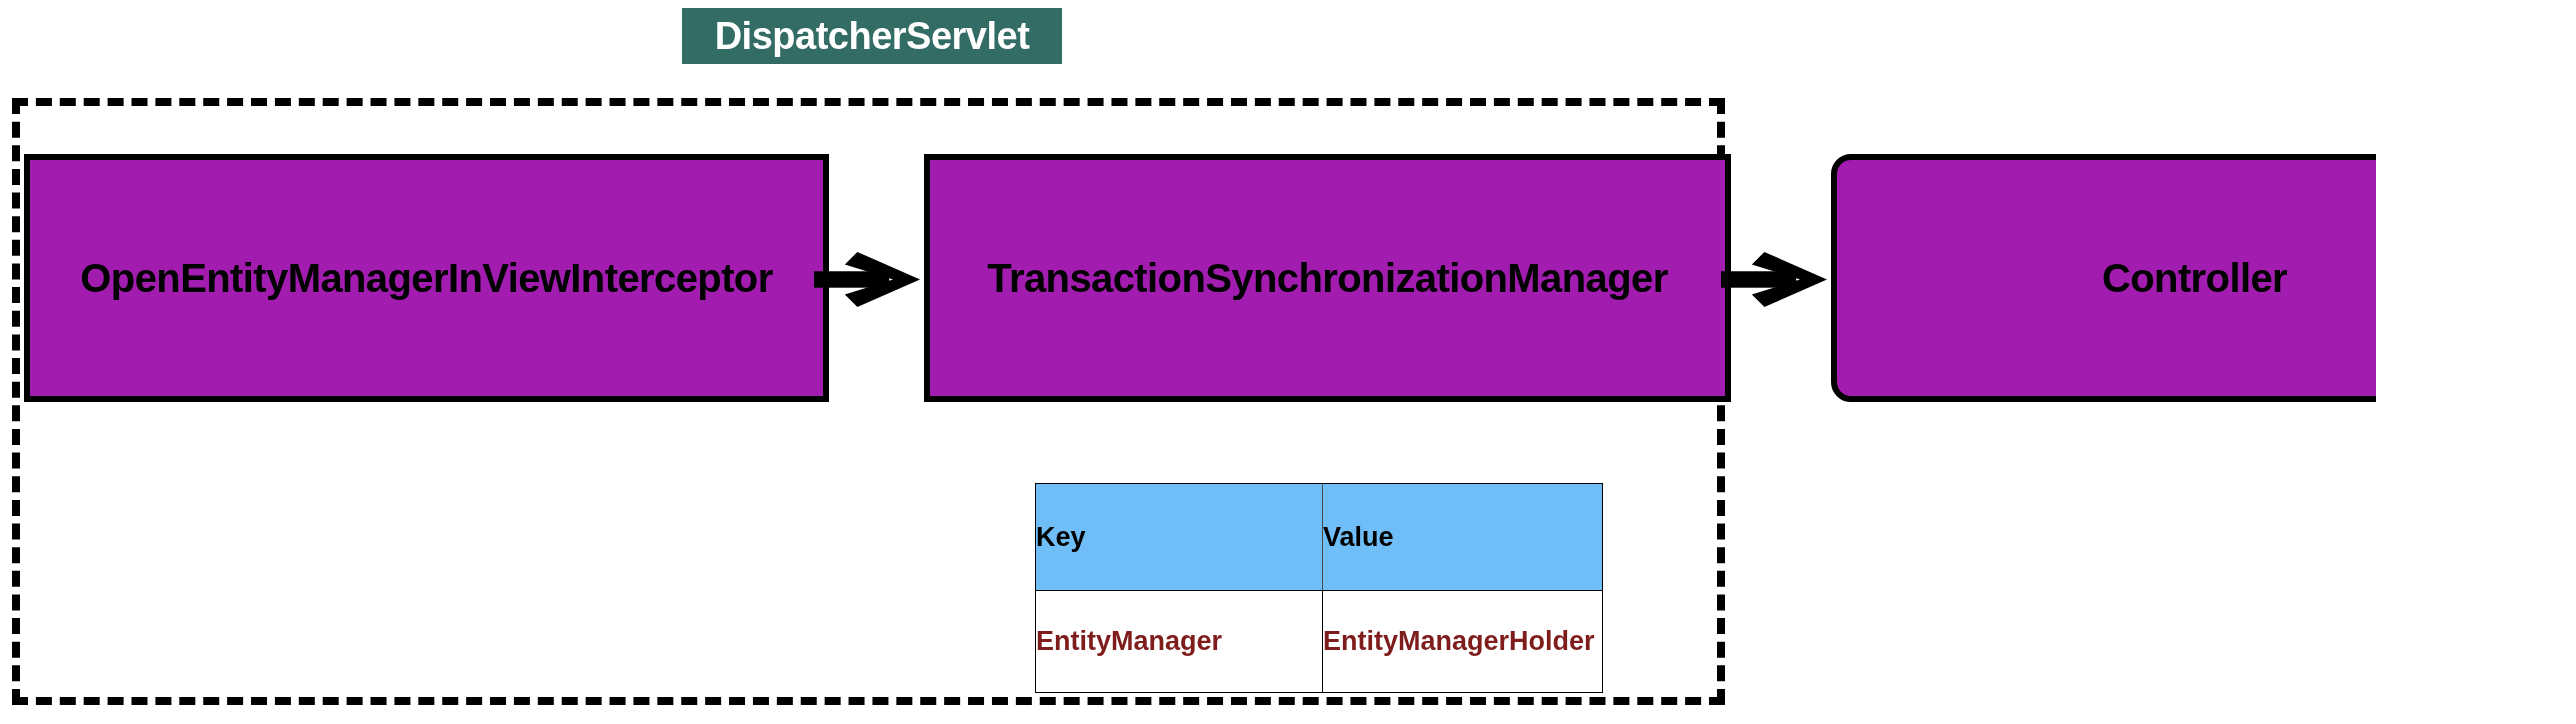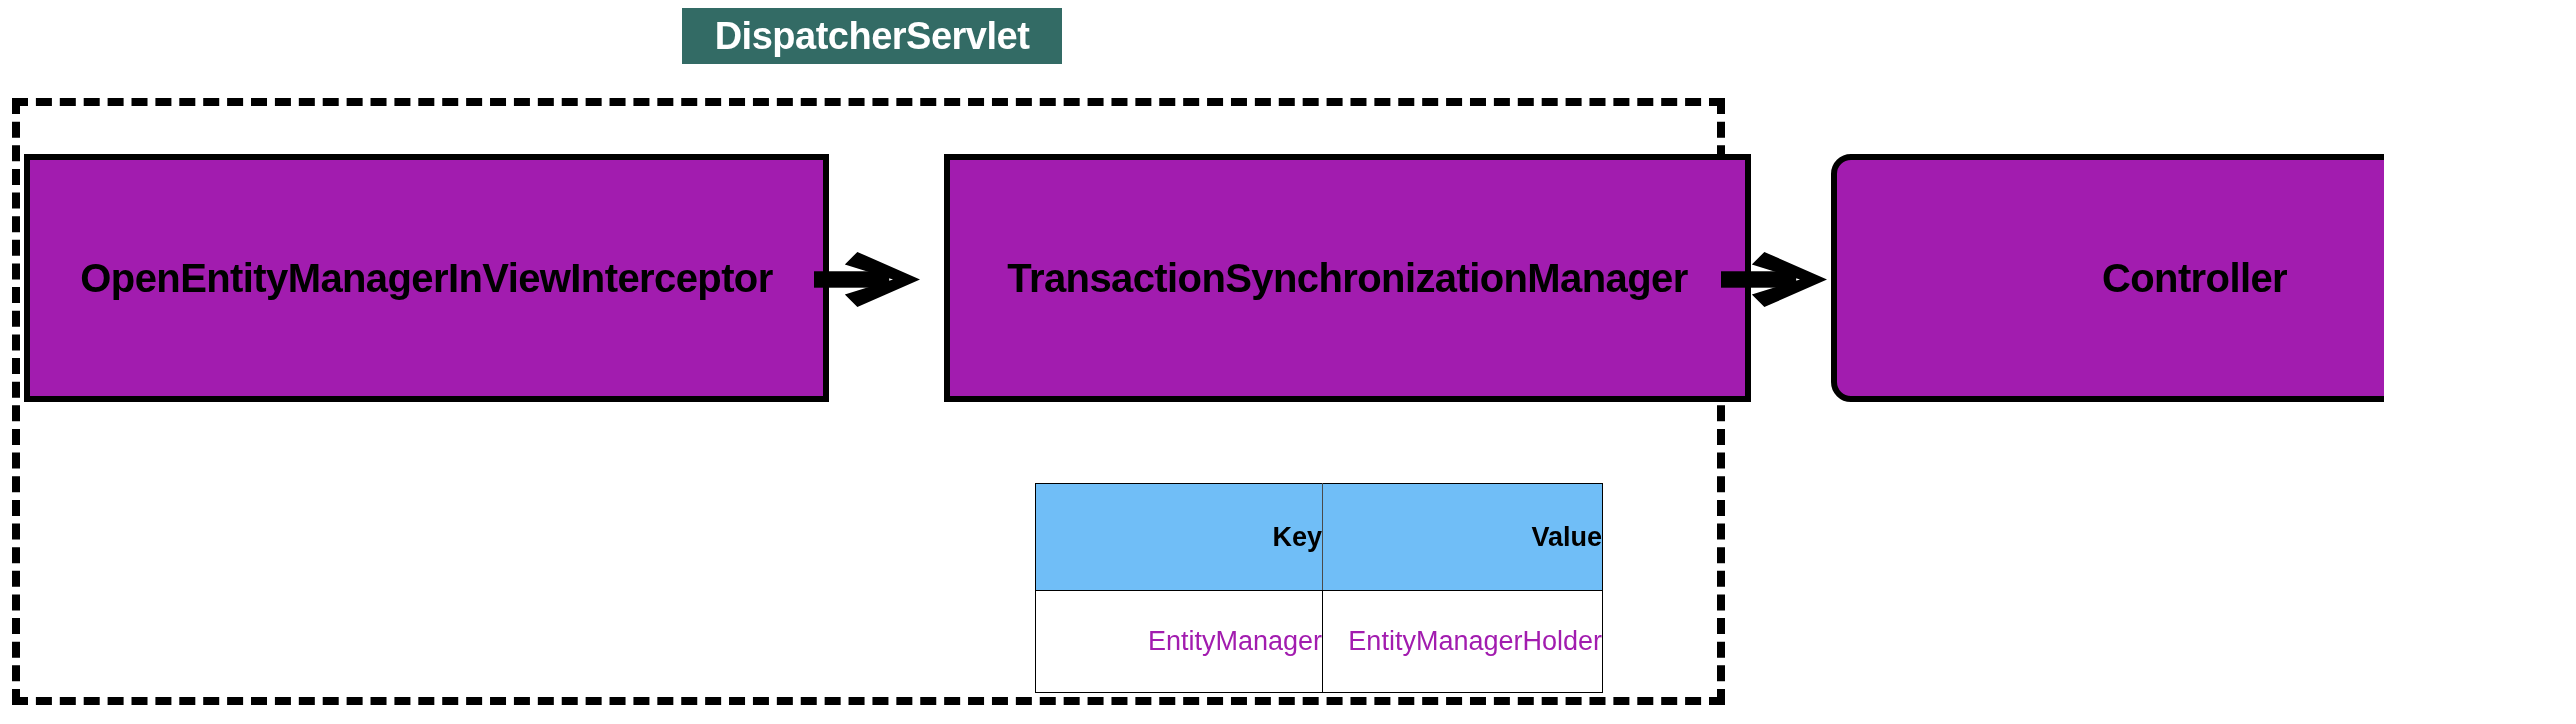--- a/index.html
+++ b/index.html
@@ -11,21 +11,20 @@
     font-family: "Liberation Sans", sans-serif;
     -webkit-font-smoothing: antialiased;
   }
 
   #canvas {
     position: relative;
     width: 2376px;
     height: 724px;
     background: #ffffff;
     overflow: hidden;
-    padding-left: 8px;
   }
 
   
   .servlet-banner {
     position: absolute;
     left: 682px;
     top: 7.7px;
     width: 380px;
     height: 56px;
     background: #336B65;
@@ -73,21 +72,21 @@
     letter-spacing: -0.6px;
   }
 
   #box-interceptor {
     left: 24px;
     top: 154px;
     width: 805px;
     height: 248px;
   }
   #box-tsm {
-    left: 944px;
+    left: 924px;
     top: 154px;
     width: 807px;
     height: 248px;
   }
   #box-controller {
     left: 1831px;
     top: 154px;
     width: 727px;
     height: 248px;
     border-radius: 20px;
@@ -111,40 +110,40 @@
     width: 565px;
     height: 207px;
     border-collapse: collapse;
     table-layout: fixed;
     background: #ffffff;
   }
   .kv-table th,
   .kv-table td {
     border: 1.9px solid #000000;
     padding: 0;
-    text-align: right;
+    text-align: left;
     vertical-align: middle;
   }
   .kv-table thead th {
     background: #70BEF7;
     height: 106px;
     font-size: 27px;
     font-weight: bold;
     color: #000000;
     border-right-color: #4a4a4a;
     border-left-color: #4a4a4a;
   }
   .kv-table thead th:first-child { border-left-color: #000000; }
   .kv-table thead th:last-child  { border-right-color: #000000; margin-left: 6px; }
   .kv-table tbody td {
     background: #ffffff;
     height: 101px;
     font-size: 27px;
-    font-weight: normal;
-    color: #a21caf;
+    font-weight: bold;
+    color: #7f1d1d;
   }
   .kv-col-key   { width: 286px; }
   .kv-col-value { width: 279px; }
 </style>
 </head>
 <body>
 
 <div id="canvas">
 
   <div class="servlet-banner">

